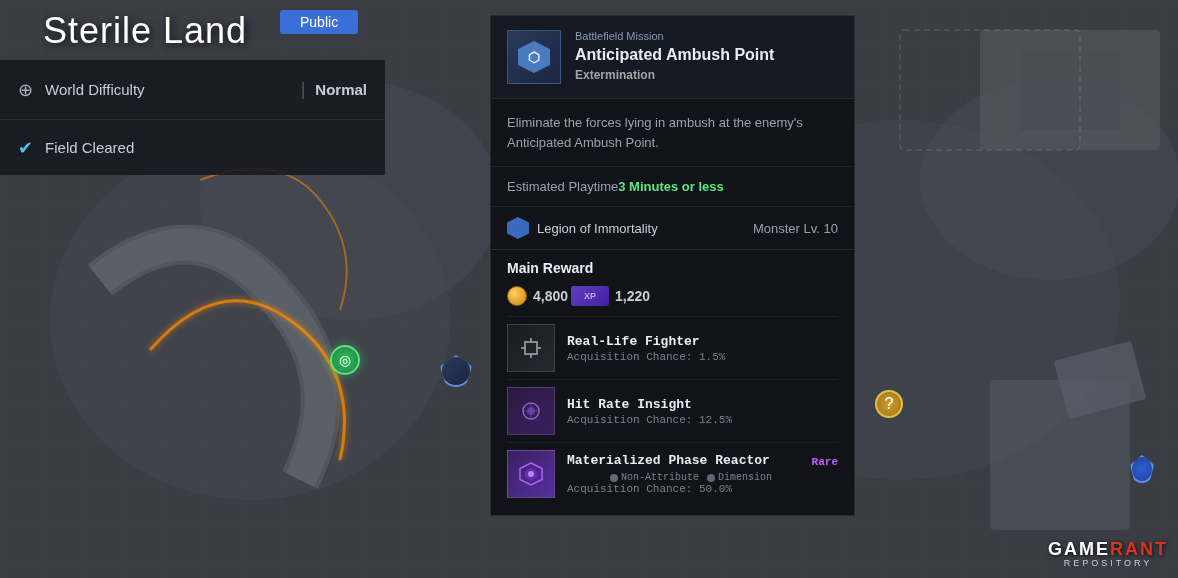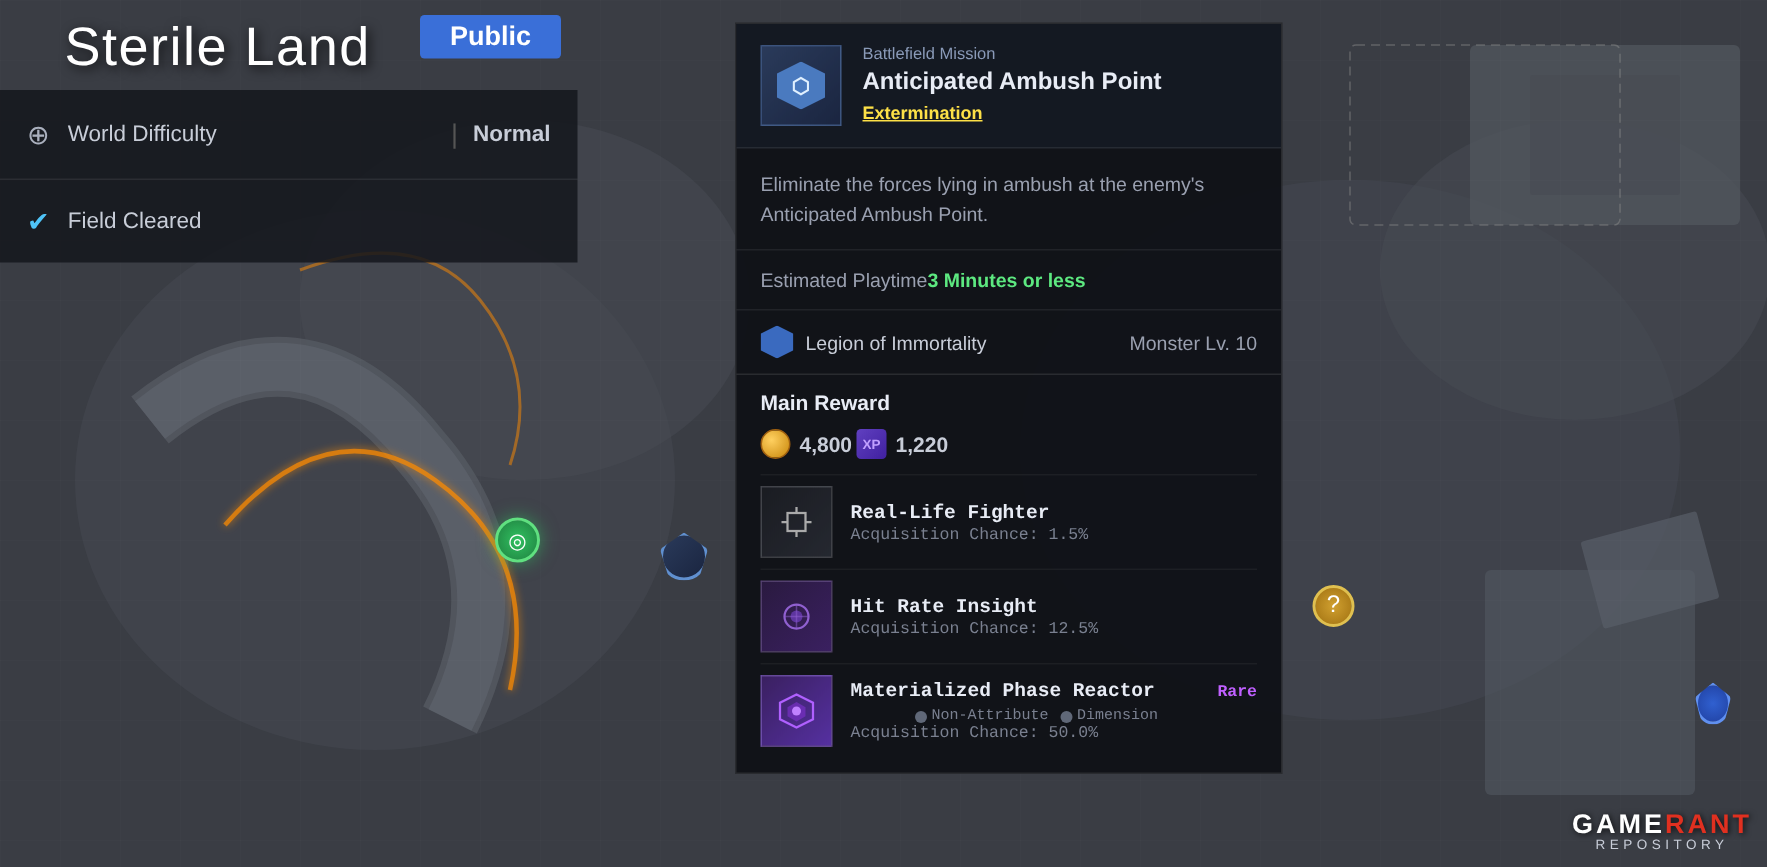--- a/index.html
+++ b/index.html
@@ -46,22 +46,22 @@
       letter-spacing: 1px;
       margin-left: 28px;
     }
 
     .public-badge {
       position: absolute;
       top: 10px;
       left: 280px;
       background: #3a6fd8;
       color: #fff;
-      font-size: 18px;
-      font-weight: 700;
+      font-size: 14px;
+      font-weight: 400;
       padding: 4px 20px;
       border-radius: 3px;
       z-index: 10;
     }
 
     
     .left-panel {
       position: absolute;
       top: 60px;
       left: 0;
@@ -175,24 +175,23 @@
 
     .mission-name {
       color: #e8ecf5;
       font-size: 16px;
       font-weight: 700;
       margin-bottom: 4px;
       line-height: 1.2;
     }
 
     .mission-mode {
-      color: #fde047;
+      color: #a3a3a3;
       font-size: 12px;
       font-weight: 600;
-      text-decoration: underline;
     }
 
     .mission-desc {
       padding: 14px 16px;
       font-size: 13px;
       color: #9aa0b0;
       line-height: 1.5;
       border-bottom: 1px solid rgba(255,255,255,0.07);
     }
 
@@ -276,21 +275,21 @@
 
     .gold-coin {
       width: 20px;
       height: 20px;
       background: radial-gradient(circle at 35% 35%, #ffd060, #c8860a);
       border-radius: 50%;
       border: 1px solid #a06010;
     }
 
     .xp-icon {
-      width: 20px;
+      width: 38px;
       height: 20px;
       background: linear-gradient(135deg, #6040c0, #4020a0);
       border-radius: 3px;
       display: flex;
       align-items: center;
       justify-content: center;
       font-size: 9px;
       color: #c0a0ff;
       font-weight: 700;
     }

